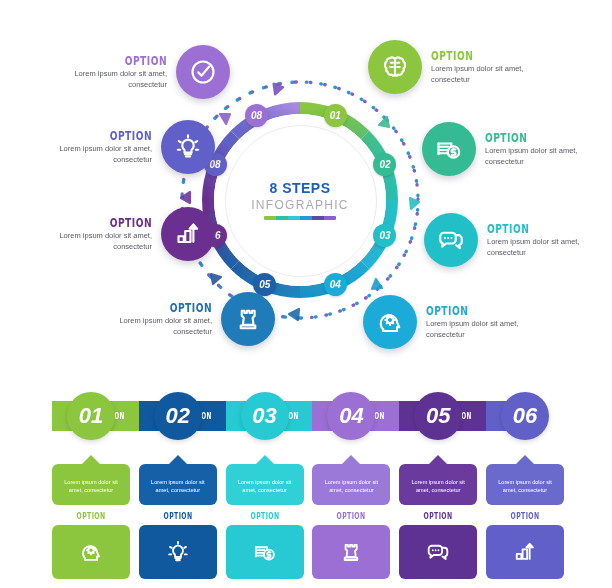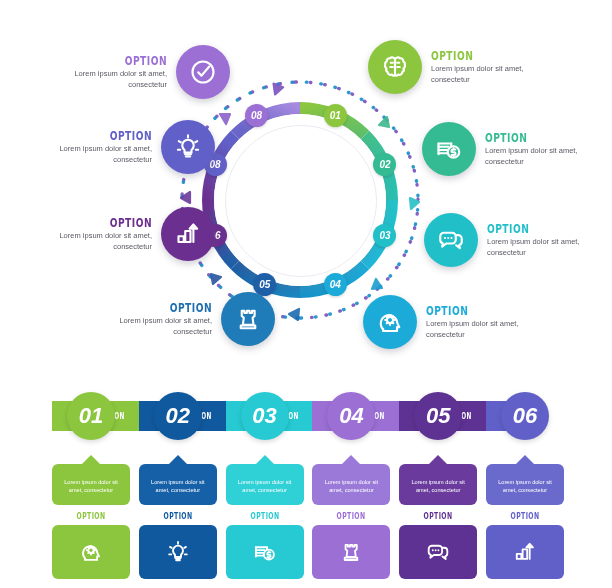--- a/index.html
+++ b/index.html
@@ -156,20 +156,32 @@
       <path d="M150 242 A92 92 0 0 1 85 215" stroke="url(#gE)"></path>
       <path d="M85 215 A92 92 0 0 1 58 150" stroke="url(#gF)"></path>
       <path d="M58 150 A92 92 0 0 1 85 85" stroke="url(#gG)"></path>
       <path d="M85 85 A92 92 0 0 1 150 58" stroke="url(#gH)"></path>
     </g>
   </svg>
 
   <div class="wheel">
     <div class="inner-disc"></div>
     <div class="inner-disc2"></div>
+    <div class="center-text">
+      <div class="c-title">8 STEPS</div>
+      <div class="c-sub">INFOGRAPHIC</div>
+      <div class="c-bar" id="centerBar">
+          <i style="background: rgb(140, 198, 62);"></i>
+          <i style="background: rgb(47, 192, 160);"></i>
+          <i style="background: rgb(46, 200, 216);"></i>
+          <i style="background: rgb(31, 154, 214);"></i>
+          <i style="background: rgb(92, 75, 158);"></i>
+          <i style="background: rgb(139, 95, 208);"></i>
+        </div>
+    </div>
   </div>
 
   <div id="wheelNums">
       <div class="num" style="left: 323.707px; top: 103.503px; background: rgb(140, 198, 62);">
         <span>01</span>
       </div>
       <div class="num" style="left: 373.497px; top: 153.293px; background: rgb(53, 187, 147);">
         <span>02</span>
       </div>
       <div class="num" style="left: 373.497px; top: 223.707px; background: rgb(33, 191, 200);">

